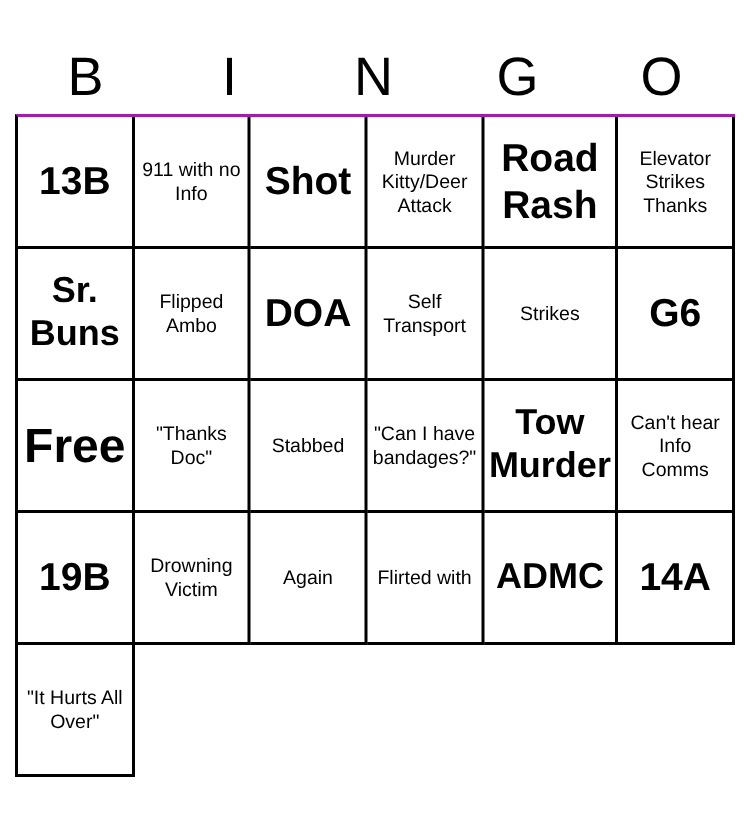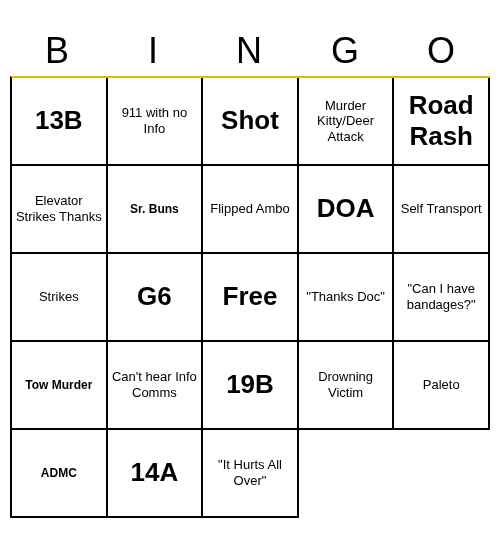--- a/index.html
+++ b/index.html
@@ -32,22 +32,22 @@
 
     .bingo-header-cell {
       font-size: 36px;
       font-weight: normal;
       padding: 4px 0;
       letter-spacing: 2px;
     }
 
     .bingo-grid {
       display: grid;
-      grid-template-columns: repeat(5, 1fr);
-      border-top: 2px solid #eab308;
+      grid-template-columns: repeat(6, 1fr);
+      border-top: 2px solid #a21caf;
       border-left: 2px solid #000;
     }
 
     .bingo-cell {
       border-right: 2px solid #000;
       border-bottom: 2px solid #000;
       min-height: 88px;
       display: flex;
       align-items: center;
       justify-content: center;
@@ -56,26 +56,26 @@
       font-size: 13px;
       line-height: 1.2;
     }
 
     .bingo-cell.large-text {
       font-size: 26px;
       font-weight: bold;
     }
 
     .bingo-cell.medium-text {
-      font-size: 12px;
+      font-size: 24px;
       font-weight: bold;
     }
 
     .bingo-cell.free {
-      font-size: 26px;
+      font-size: 32px;
       font-weight: bold;
       align-items: center;
     }
   </style>
 </head>
 <body>
 
 <div class="bingo-container">
   <div class="bingo-header">
   <div class="bingo-header-cell">B</div>
@@ -121,36 +121,42 @@
       <div class="bingo-cell large-text">
         <span>G6</span>
       </div>
       <div class="bingo-cell free">
         <span>Free</span>
       </div>
       <div class="bingo-cell">
         <span>"Thanks Doc"</span>
       </div>
       <div class="bingo-cell">
+        <span>Stabbed</span>
+      </div>
+      <div class="bingo-cell">
         <span>"Can I have bandages?"</span>
       </div>
       <div class="bingo-cell medium-text">
         <span>Tow Murder</span>
       </div>
       <div class="bingo-cell">
         <span>Can't hear Info Comms</span>
       </div>
       <div class="bingo-cell large-text">
         <span>19B</span>
       </div>
       <div class="bingo-cell">
         <span>Drowning Victim</span>
       </div>
       <div class="bingo-cell">
-        <span>Paleto</span>
+        <span>Again</span>
+      </div>
+      <div class="bingo-cell">
+        <span>Flirted with</span>
       </div>
       <div class="bingo-cell medium-text">
         <span>ADMC</span>
       </div>
       <div class="bingo-cell large-text">
         <span>14A</span>
       </div>
       <div class="bingo-cell">
         <span>"It Hurts All Over"</span>
       </div>

